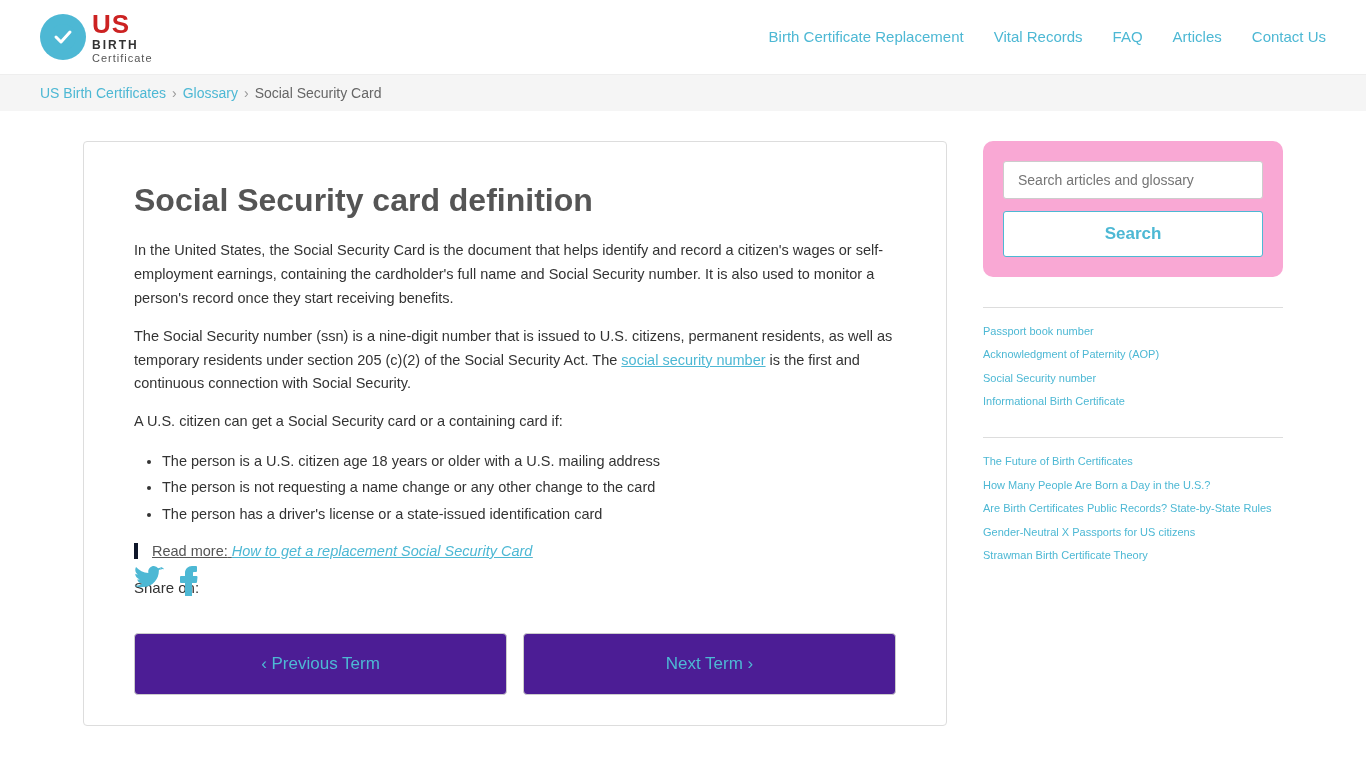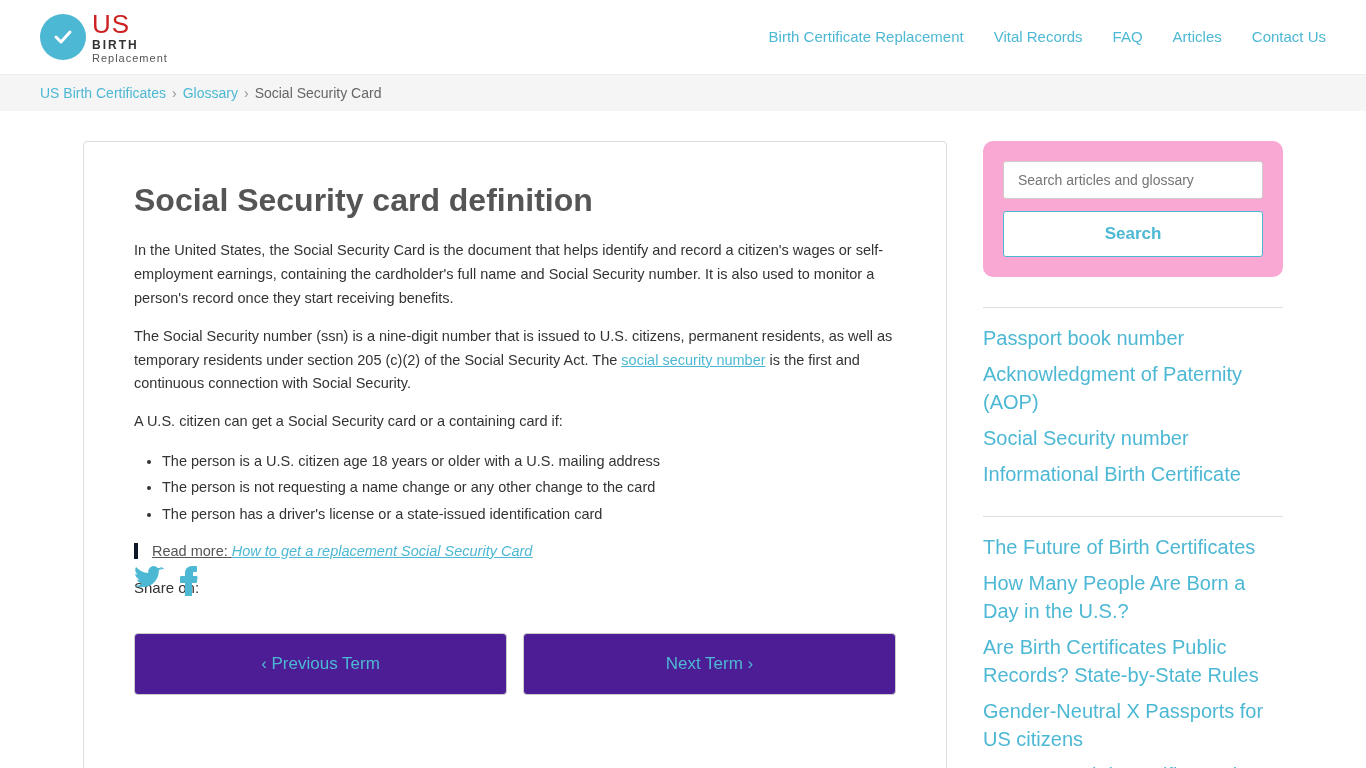--- a/index.html
+++ b/index.html
@@ -29,21 +29,21 @@
       justify-content: center;
     }
     .logo-circle svg { width: 26px; height: 26px; }
     .logo-text {
       display: flex;
       flex-direction: column;
       line-height: 1.1;
     }
     .logo-us {
       font-size: 26px;
-      font-weight: 400;
+      font-weight: 700;
       color: #cc2222;
       letter-spacing: 1px;
     }
     .logo-birth {
       font-size: 12px;
       font-weight: bold;
       color: #333;
       letter-spacing: 2px;
     }
     .logo-certs {
@@ -181,21 +181,21 @@
     }
     .sidebar-section-title {
       font-size: 22px;
       font-weight: 600;
       color: #555;
       margin-bottom: 14px;
     }
     .sidebar-link {
       display: block;
       color: #4db8d4;
-      font-size: 20px;
+      font-size: 11px;
       text-decoration: none;
       margin-bottom: 8px;
       line-height: 1.4;
     }
     .sidebar-divider {
       border: none;
       border-top: 1px solid #ddd;
       margin: 6px 0 16px 0;
     }
   </style>
@@ -206,21 +206,21 @@
   <div class="logo">
     <div class="logo-circle">
       <svg viewBox="0 0 26 26" fill="none">
         <circle cx="13" cy="13" r="13" fill="#4db8d4"></circle>
         <polyline points="6,13 11,18 20,8" stroke="white" stroke-width="3" stroke-linecap="round" stroke-linejoin="round"></polyline>
       </svg>
     </div>
     <div class="logo-text">
       <span class="logo-us">US</span>
       <span class="logo-birth">BIRTH</span>
-      <span class="logo-certs">Replacement</span>
+      <span class="logo-certs">Certificate</span>
     </div>
   </div>
   <nav>
     <a href="#">Birth Certificate Replacement</a>
     <a href="#">Vital Records</a>
     <a href="#">FAQ</a>
     <a href="#">Articles</a>
     <a href="#">Contact Us</a>
   </nav>
 </header>

